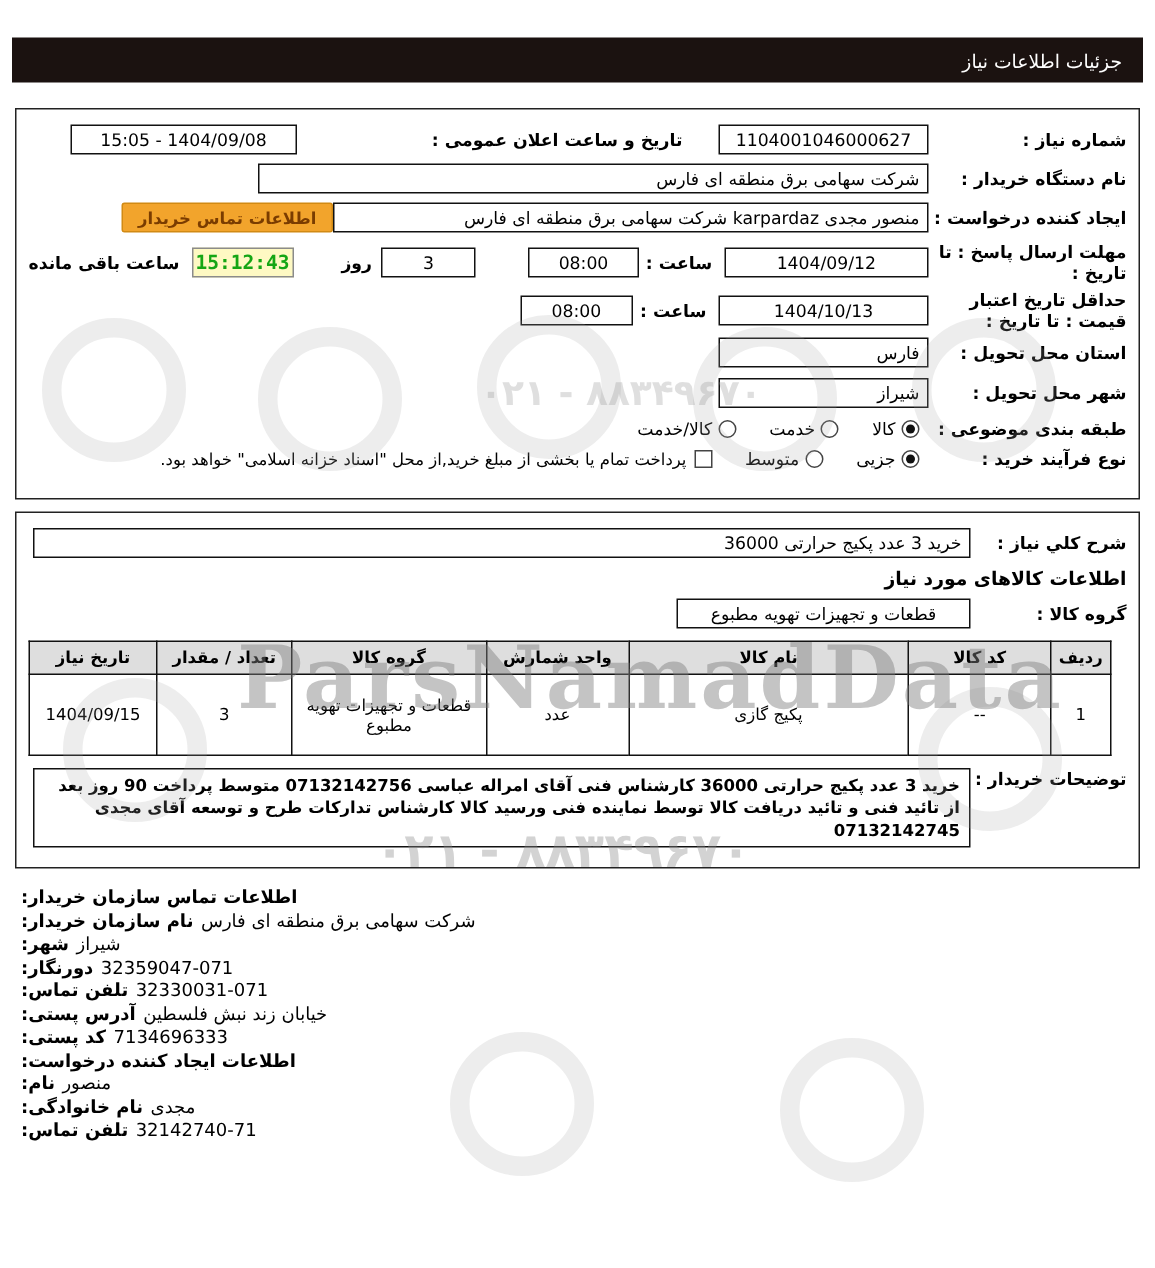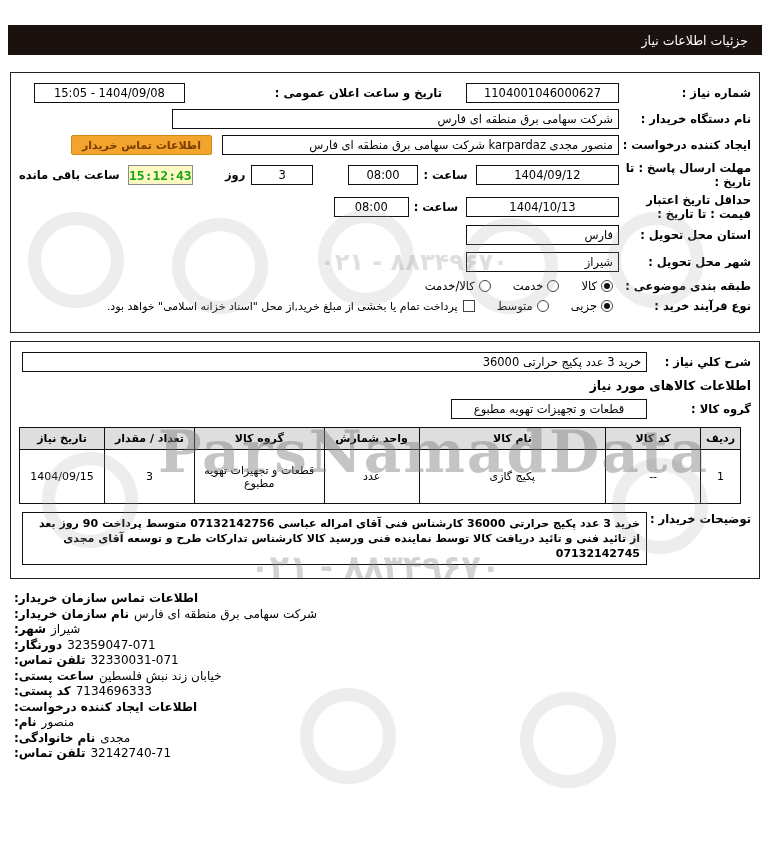--- a/index.html
+++ b/index.html
@@ -34,27 +34,27 @@
 
   .lblcell { width: 132px; min-width: 132px; font-weight: bold; font-size: 11.5px; line-height: 14px; }
   .lbl { font-weight: bold; white-space: nowrap; font-size: 11.5px; }
 
   .box {
     border: 1px solid #111; background: rgba(255,255,255,0.55);
     height: 20px; display: flex; align-items: center; justify-content: center;
     padding: 0 5px; font-size: 11.5px; white-space: nowrap; overflow: hidden;
   }
   .ta-start { justify-content: flex-start; }
-  .w142 { width: 153px; } .w151 { width: 151px; } .w447 { width: 447px; }
+  .w142 { width: 140px; } .w151 { width: 151px; } .w447 { width: 447px; }
   .w397 { width: 397px; } .w75 { width: 75px; } .w65 { width: 65px; }
   .w196 { width: 196px; } .w625 { width: 625px; } .mr5 { margin-right: 5px; } .mr6 { margin-right: 6px; }
   .mr8 { margin-right: 8px; } .mr24 { margin-right: 24px; } .mr35 { margin-right: 35px; } .mr90 { margin-right: 90px; }
 
   .btn-contact {
-    height: 20px; padding: 0 10px; margin-right: 10px;
+    height: 20px; padding: 0 10px; 
     background: #f2a42c; color: #7a3c00; border: 1px solid #d18a14; border-radius: 2px;
     font-size: 11px; font-weight: bold; display: flex; align-items: center; cursor: pointer;
     white-space: nowrap;
   }
 
   .timer {
     width: 70px; height: 20px; margin-right: 32px;
     border: 1px solid #8b8b8b; background: #fef9c3;
     color: #15a615; font-family: "DejaVu Sans Mono", monospace;
     font-weight: bold; font-size: 13px;
@@ -269,21 +269,21 @@
   </div>
   <div class="cline">
     <span class="clbl" dir="rtl">دورنگار:</span>
     <span class="cval" dir="ltr">32359047-071</span>
   </div>
   <div class="cline">
     <span class="clbl" dir="rtl">تلفن تماس:</span>
     <span class="cval" dir="ltr">32330031-071</span>
   </div>
   <div class="cline">
-    <span class="clbl" dir="rtl">ساعت پستی:</span>
+    <span class="clbl" dir="rtl">آدرس پستی:</span>
     <span class="cval" dir="rtl">خیابان زند نبش فلسطین</span>
   </div>
   <div class="cline">
     <span class="clbl" dir="rtl">کد پستی:</span>
     <span class="cval" dir="ltr">7134696333</span>
   </div>
   <div class="cline">
     <span class="clbl" dir="rtl">اطلاعات ایجاد کننده درخواست:</span>
   </div>
   <div class="cline">

